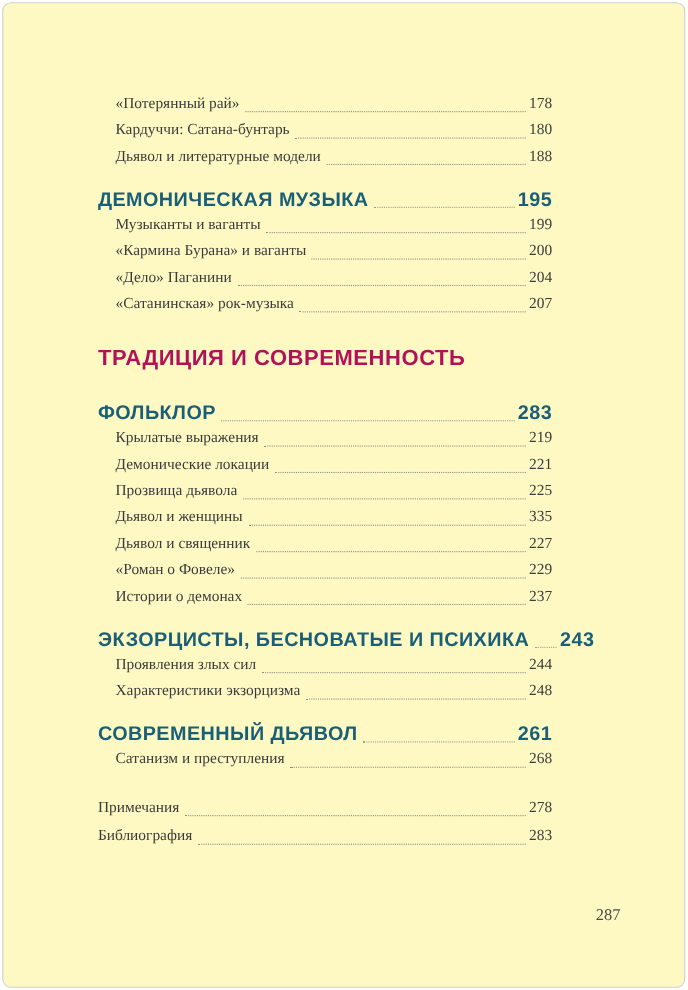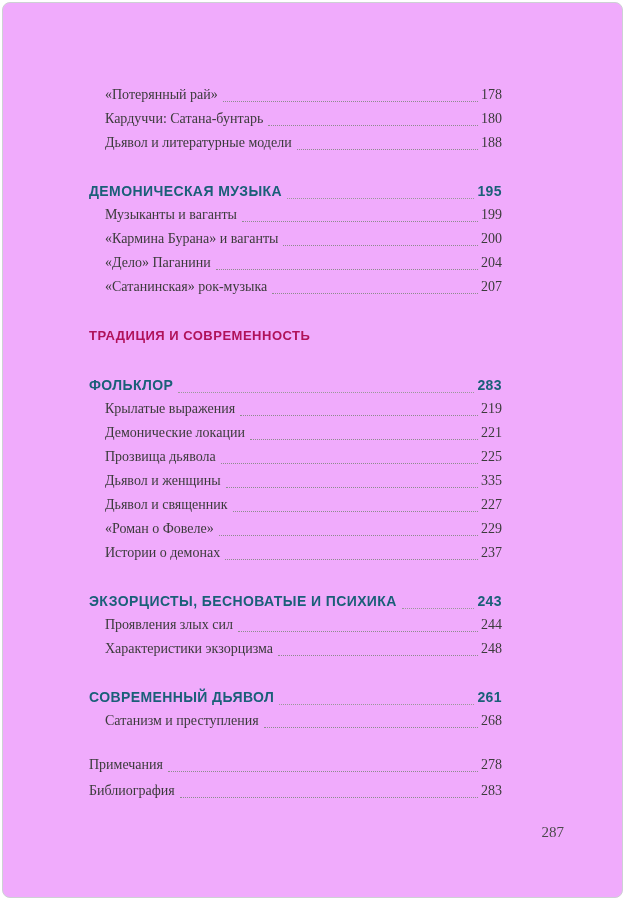--- a/index.html
+++ b/index.html
@@ -10,21 +10,21 @@
   body {
     width: 625px;
     height: 900px;
     position: relative;
     font-family: "Liberation Serif", serif;
     overflow: hidden;
   }
   .sheet {
     position: absolute;
     inset: 2px;
-    background: #f0abfc;
+    background: #fef9c3;
     border: 1px solid #cdd1d4;
     border-radius: 8px;
   }
   .content {
     position: absolute;
     left: 86px;
     right: 120px;
     top: 80px;
   }
   .row {
@@ -48,38 +48,38 @@
     white-space: nowrap;
   }
   
   .row-entry {
     padding-left: 16px;
   }
   
   .row-section {
     font-family: "Liberation Sans", sans-serif;
     font-weight: bold;
-    font-size: 14px;
+    font-size: 18px;
     letter-spacing: 0.4px;
     color: #1a5f78;
-    margin-top: 24px;
+    margin-top: 14px;
   }
   .row-section .pagenum {
     color: #1a5f78;
   }
   .row-section .dots {
     border-bottom-color: #9a9a9a;
     margin-bottom: 4px;
   }
   
   .row-part {
     display: block;
     font-family: "Liberation Sans", sans-serif;
     font-weight: bold;
-    font-size: 13px;
+    font-size: 20px;
     line-height: 26px;
     letter-spacing: 0.5px;
     color: #b0125a;
     margin: 24px 0 24px 0;
   }
   
   .row-back {
     margin-top: 20px;
     align-items: flex-end;
   }

